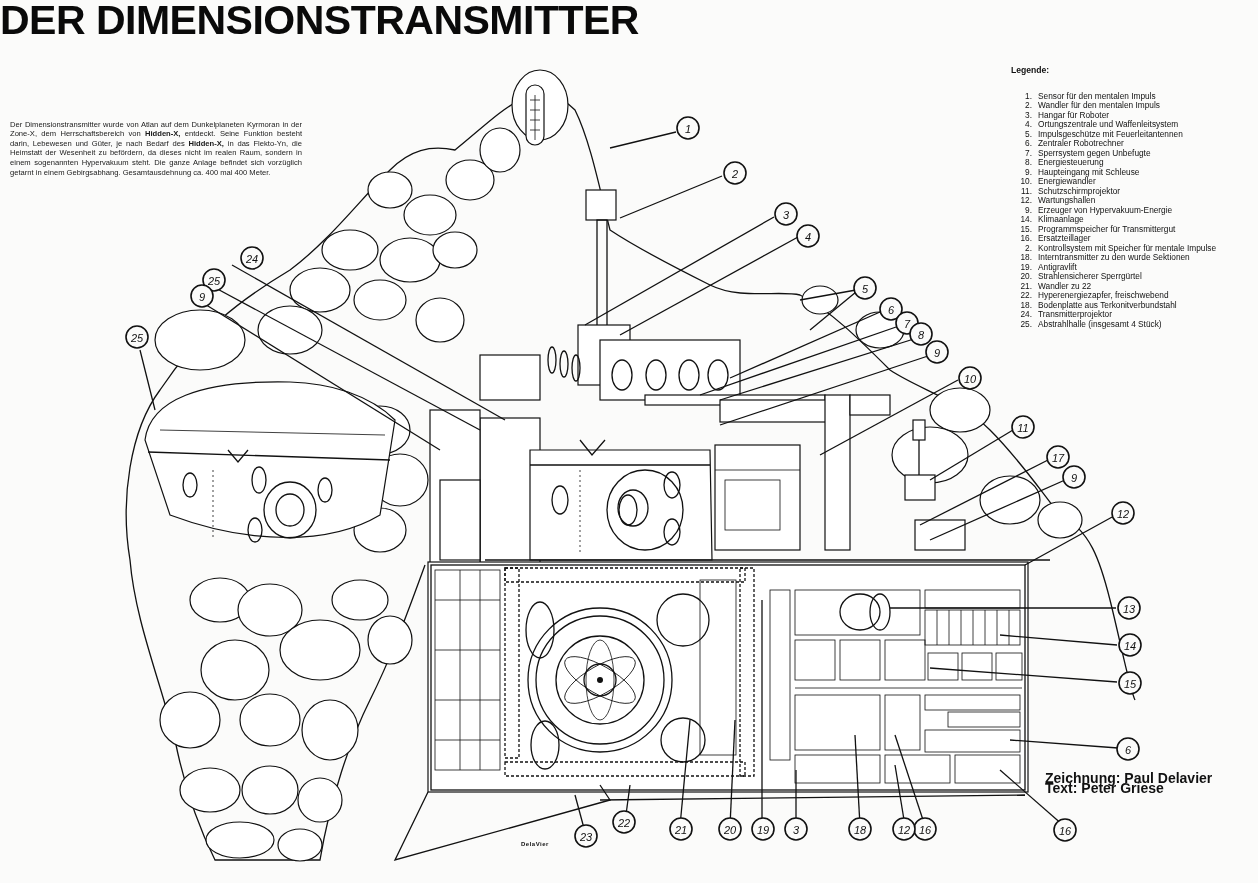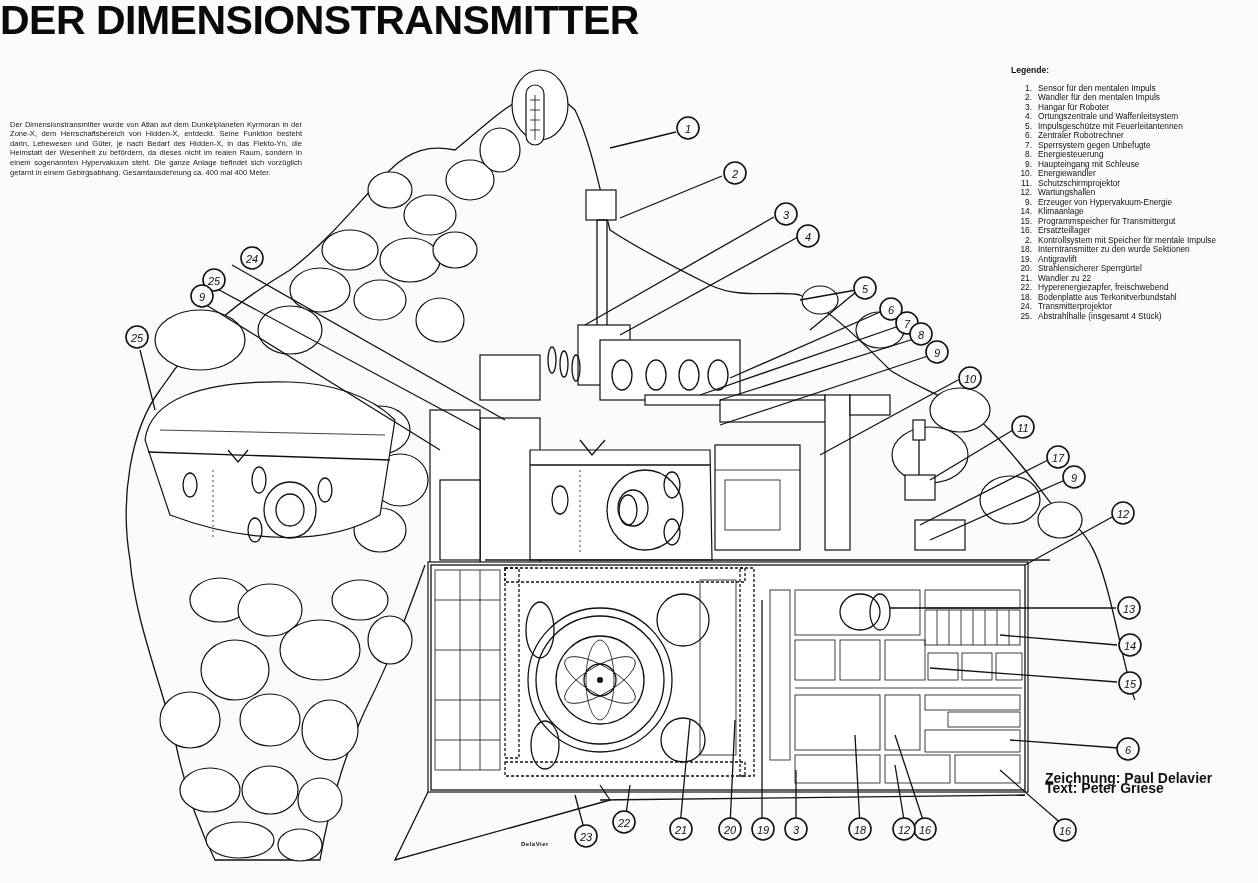--- a/index.html
+++ b/index.html
@@ -1,22 +1,22 @@
 <!DOCTYPE html>
 <html><head>
 <meta charset="utf-8">
 <style>
   html, body { margin:0; padding:0; }
   body { width:1258px; height:883px; background:#fbfbfa; position:relative; overflow:hidden; font-family:"Liberation Sans", sans-serif; color:#111; }
   .title { position:absolute; left:0; top:-2px; font-family:"Liberation Sans", sans-serif; font-weight:bold; font-size:41px; line-height:44px; letter-spacing:-0.5px; color:#0a0a0a; margin:0; }
   .title span { display:block; }
   .intro { position:absolute; left:10px; top:112px; width:292px; font-size:7.6px; line-height:9.6px; color:#1a1a1a; text-align:justify; }
-  .intro b { font-weight:normal; }
+  .intro b { font-weight:bold; }
   .legend { position:absolute; left:1010px; top:66px; width:248px; font-size:8.3px; line-height:9.5px; color:#111; }
-  .legend-title { font-weight:bold; font-size:8.6px; margin-bottom:8px; margin-left:1px; }
+  .legend-title { font-weight:bold; font-size:8.6px; margin-bottom:16px; margin-left:1px; }
   .legend ol { list-style:none; margin:0; padding:0; }
   .legend li { display:flex; white-space:nowrap; }
   .legend .num { width:22px; text-align:right; padding-right:6px; flex:none; }
   .credits { position:absolute; left:1045px; top:773px; font-size:14px; line-height:10px; font-weight:bold; color:#111; }
   svg.art { position:absolute; left:0; top:0; }
   .callout circle { fill:#fbfbfa; stroke:#111; stroke-width:1.6; }
   .callout text { font-family:"Liberation Sans", sans-serif; font-size:11px; font-style:italic; text-anchor:middle; dominant-baseline:central; fill:#111; }
   .leader { stroke:#111; stroke-width:1.3; fill:none; }
   .ln { stroke:#111; stroke-width:1.3; fill:none; }
   .lnf { stroke:#111; stroke-width:1.2; fill:#fff; }

